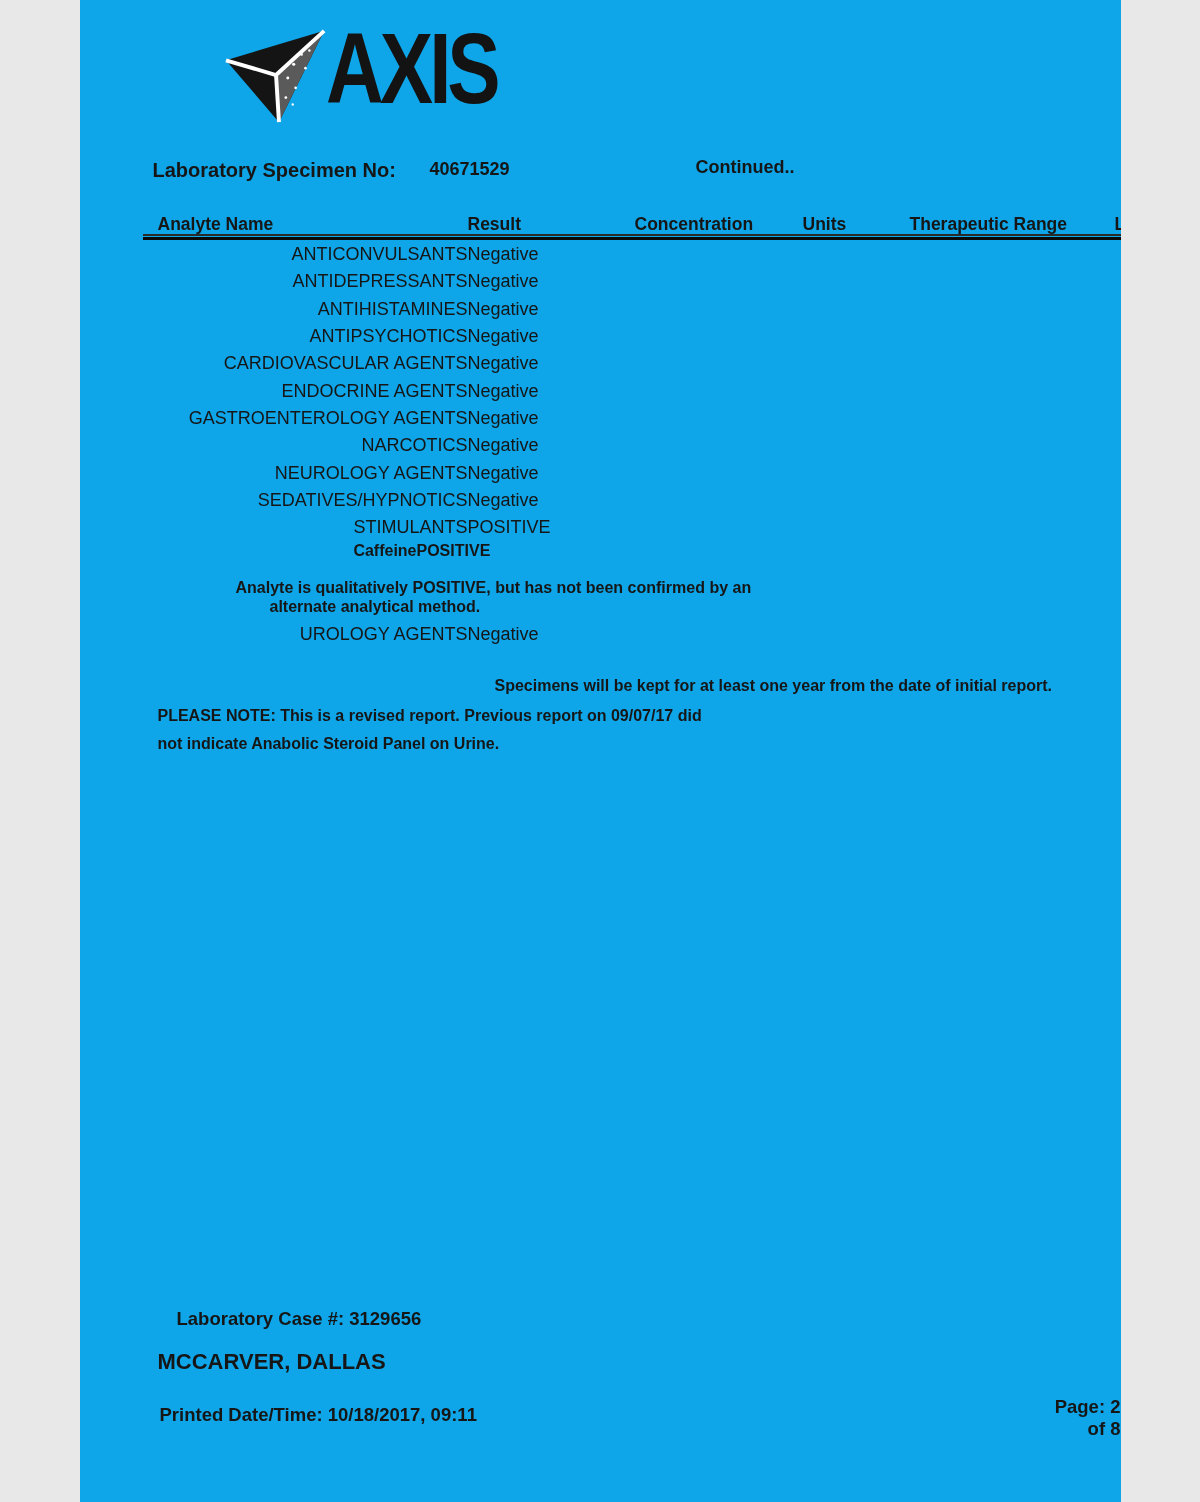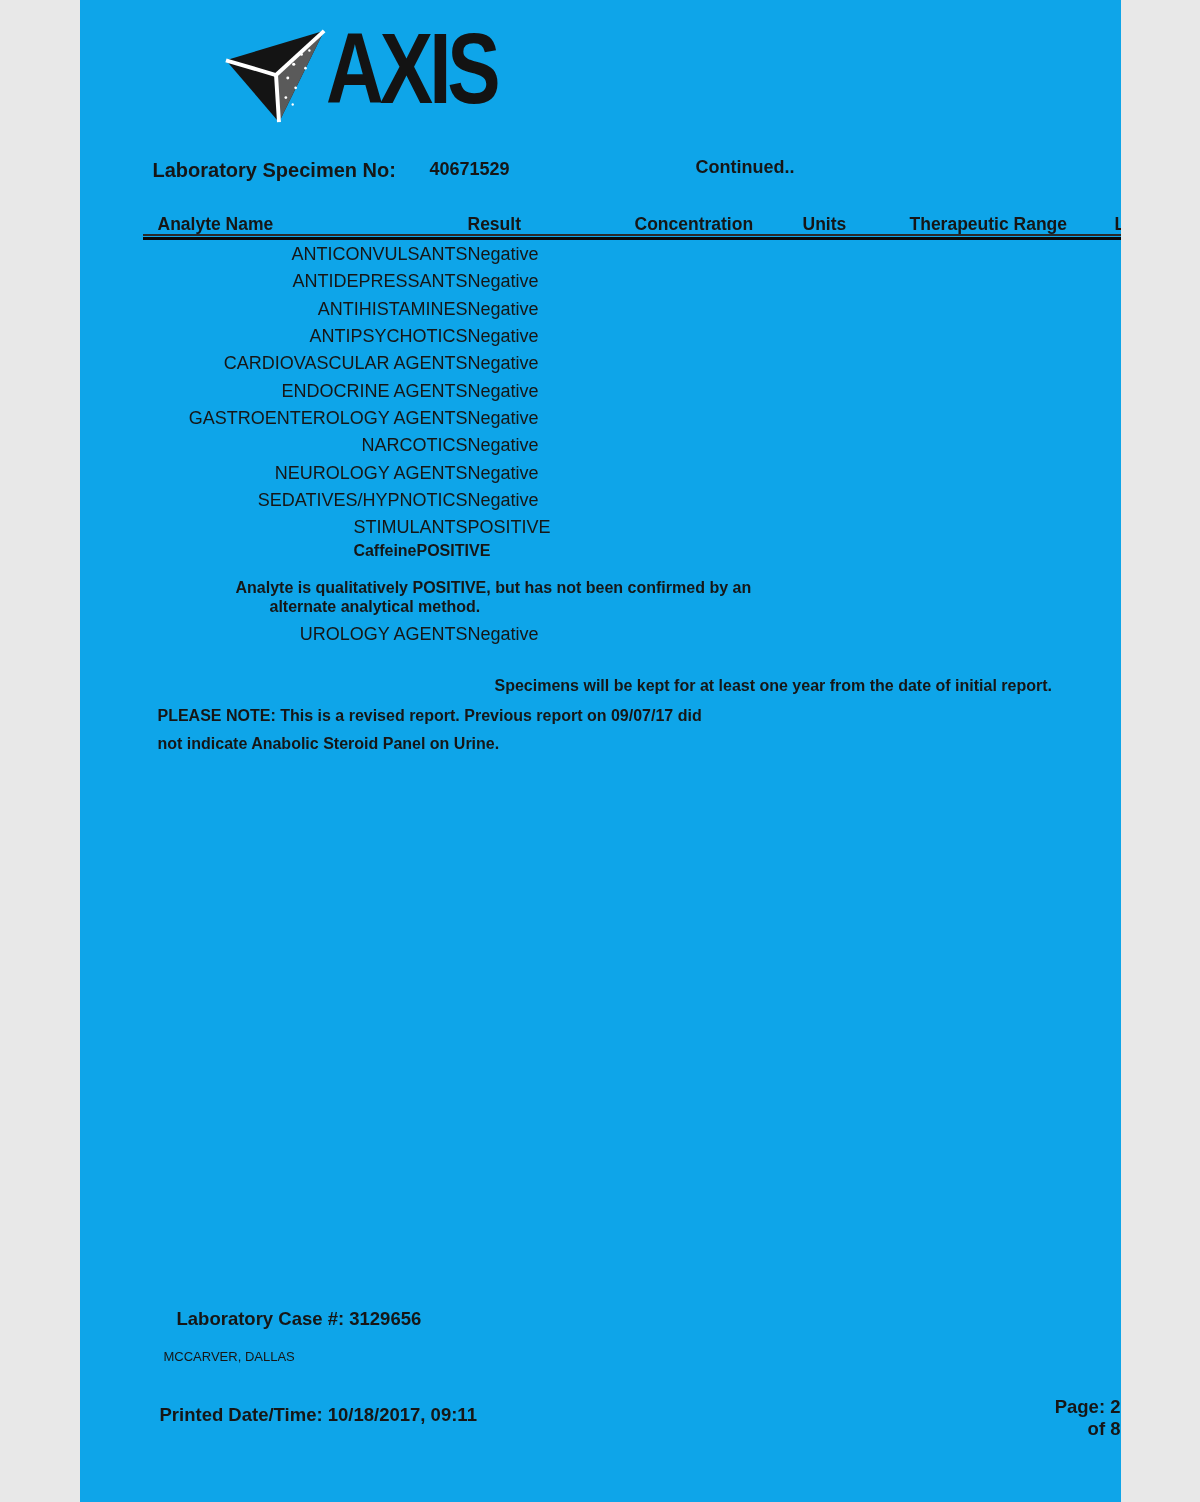--- a/index.html
+++ b/index.html
@@ -59,21 +59,21 @@
   .sub-note1 { position: absolute; left: 156px; top: 570px; margin-top: 9px; }
   .sub-note2 { position: absolute; left: 190px; top: 598px; }
   .urology-row { position: absolute; left: 80px; top: 621px; width: 1040px; }
 
   
   .note-retention { position: absolute; left: 415px; top: 677px; }
   .note-please1   { position: absolute; left: 78px;  top: 707px; }
   .note-please2   { position: absolute; left: 78px;  top: 735px; }
 
   
-  .footer-name    { position: absolute; left: 84px; top: 1349px; font-size: 13px; font-weight: 400; }
+  .footer-name    { position: absolute; left: 78px; top: 1349px; font-size: 22px; font-weight: 700; }
   .footer-case    { position: absolute; left: 80px; top: 1308px; font-size: 18.5px; font-weight: 700; margin-left: 17px; }
   .footer-printed { position: absolute; left: 80px; top: 1404px; font-size: 18.5px; font-weight: 700; }
   .footer-page    { position: absolute; left: 975px; top: 1396px; font-size: 18.5px; font-weight: 700; }
 </style>
 </head>
 <body>
 
 <div class="page">
 
   <svg class="logo-icon" viewBox="0 0 110 100" aria-hidden="true">

